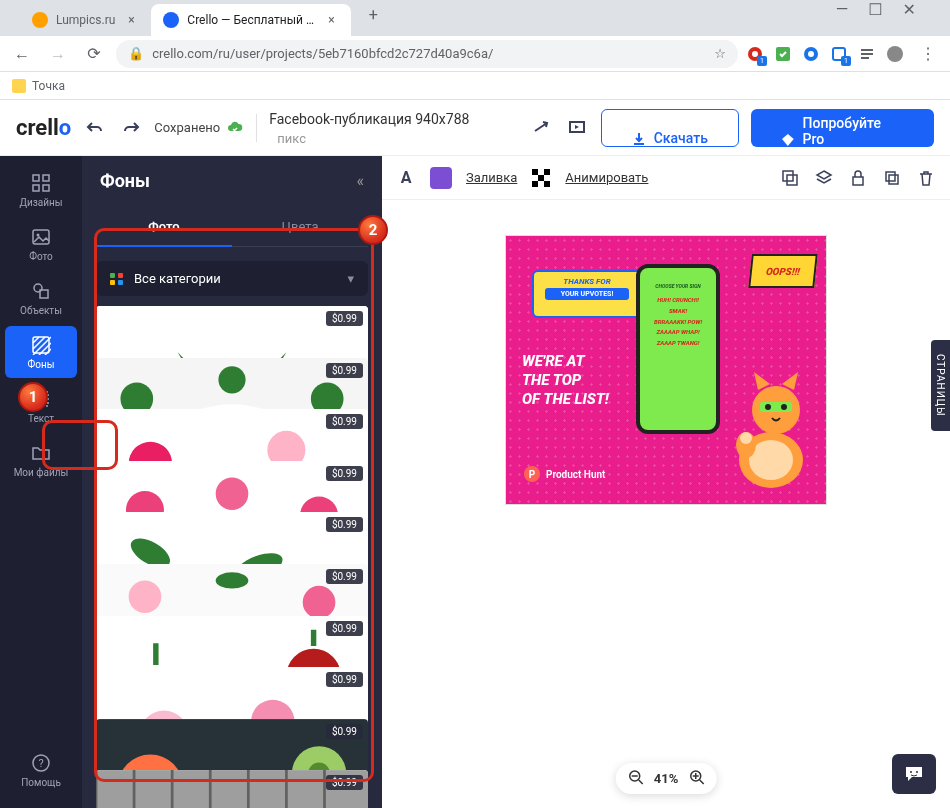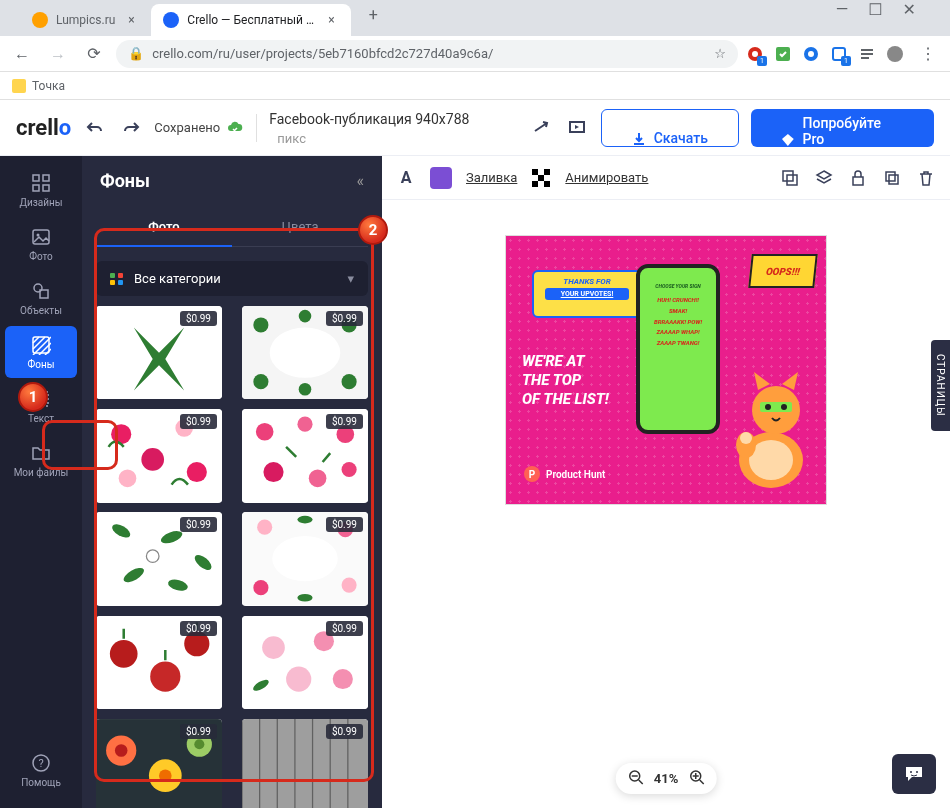--- a/index.html
+++ b/index.html
@@ -57,21 +57,21 @@
 .panel-title { font-size: 18px; font-weight: 700; }
 .panel-collapse { color: #999; }
 .panel-tabs { display: flex; border-bottom: 1px solid #3a3d52; margin: 8px 14px 0; }
 .panel-tab { flex: 1; text-align: center; padding: 10px 0 12px; font-size: 13px; color: #8a8d9f; position: relative; }
 .panel-tab.active { color: #fff; font-weight: 600; }
 .panel-tab.active::after { content: ''; position: absolute; bottom: -1px; left: 0; right: 0; height: 2px; background: #1b62f8; }
 .category-select { margin: 14px 14px 10px; background: #1e2031; border-radius: 6px; padding: 10px 14px; display: flex; align-items: center; gap: 10px; font-size: 13px; text-align: right; }
 .cat-dots { display: grid; grid-template-columns: 1fr 1fr; gap: 2px; width: 14px; }
 .cat-dots span { width: 5px; height: 5px; border-radius: 1px; }
 .cat-arrow { margin-left: auto; color: #8a8d9f; }
-.thumb-grid { display: grid; grid-template-columns: 1fr 1fr; gap: 20px; padding: 0 14px 6px; overflow-y: auto; }
+.thumb-grid { display: grid; grid-template-columns: 1fr; gap: 20px; padding: 0 14px 6px; overflow-y: auto; }
 .thumb { position: relative; aspect-ratio: 1.35; border-radius: 4px; overflow: hidden; background: #fff; }
 .thumb svg { width: 100%; height: 100%; display: block; }
 .price-tag { position: absolute; top: 5px; right: 5px; background: rgba(40,42,58,0.9); color: #fff; font-size: 10px; padding: 2px 6px; border-radius: 3px; }
 
 
 .red-outline { position: absolute; border: 3px solid #d62a1c; border-radius: 10px; pointer-events: none; }
 .marker { position: absolute; width: 30px; height: 30px; border-radius: 50%; background: radial-gradient(circle at 35% 30%, #ff7a3d, #d62a1c 70%); color: #fff; font-weight: 700; font-size: 15px; display: flex; align-items: center; justify-content: center; border: 2px solid #b01a0e; z-index: 20; }
 
 
 .canvas-area { flex: 1; background: #fff; display: flex; flex-direction: column; position: relative; }
@@ -85,21 +85,21 @@
 .zoom-ctrl { position: absolute; bottom: 14px; left: 50%; transform: translateX(-50%); background: #fff; border-radius: 20px; box-shadow: 0 2px 10px rgba(0,0,0,0.15); display: flex; align-items: center; gap: 10px; padding: 6px 12px; font-size: 13px; color: #333; font-weight: bold; }
 .chat-btn { position: absolute; bottom: 14px; right: 14px; width: 44px; height: 40px; background: #2b2e44; border-radius: 6px; display: flex; align-items: center; justify-content: center; color: #fff; }
 
 .pages-tab { position: absolute; right: 0; top: 340px; background: #2b2e44; color: #fff; font-size: 10px; padding: 14px 4px; writing-mode: vertical-rl; border-radius: 4px 0 0 4px; letter-spacing: 1px; }
 
 
 .ab-dots { position: absolute; inset: 0; background-image: radial-gradient(circle, rgba(255,255,255,0.18) 1.2px, transparent 1.2px); background-size: 9px 9px; }
 .ab-text { position: absolute; left: 16px; top: 116px; color: #fff; font-weight: 800; font-style: italic; font-size: 15px; line-height: 1.25; }
 .ab-thanks { position: absolute; left: 18px; top: 34px; width: 110px; height: 48px; background: #fde047; border: 2px solid #1b62f8; border-radius: 6px; margin-left: 8px; }
 .ab-thanks-txt { font-size: 8px; color: #1b62f8; text-align: center; padding-top: 5px; font-weight: 700; font-style: italic; }
-.ab-thanks-bar { margin: 2px auto 0; width: 84px; background: #1b62f8; color: #fff; font-size: 7px; border-radius: 3px; padding: 2px 0; text-align: center; font-weight: 700; text-decoration: underline; }
+.ab-thanks-bar { margin: 2px auto 0; width: 84px; background: #1b62f8; color: #fff; font-size: 7px; border-radius: 3px; padding: 2px 0; text-align: center; font-weight: 700; }
 .ab-oops { position: absolute; right: 10px; top: 18px; width: 66px; height: 34px; background: #ffd633; border: 2px solid #222; transform: skewX(-6deg); display: flex; align-items: center; justify-content: center; }
 .ab-oops span { color: #d62a1c; font-weight: 900; font-style: italic; font-size: 10px; }
 .ab-phone { position: absolute; left: 130px; top: 28px; width: 84px; height: 170px; background: #7eea4e; border: 4px solid #222; border-radius: 12px; }
 .ab-phone-inner { margin: 14px 8px; font-size: 6px; line-height: 1.8; color: #d62a1c; font-weight: 800; font-style: italic; text-align: center; }
 .ab-ph { position: absolute; left: 18px; bottom: 22px; display: flex; align-items: center; gap: 6px; }
 .ab-ph-badge { width: 16px; height: 16px; background: #ff6154; border-radius: 50%; color: #fff; font-size: 10px; font-weight: 700; display: flex; align-items: center; justify-content: center; }
 .ab-ph-txt { color: #fff; font-size: 10px; font-weight: 600; }
 .ab-cat { position: absolute; right: 10px; bottom: 14px; width: 100px; height: 120px; }
 </style>
 </head>

